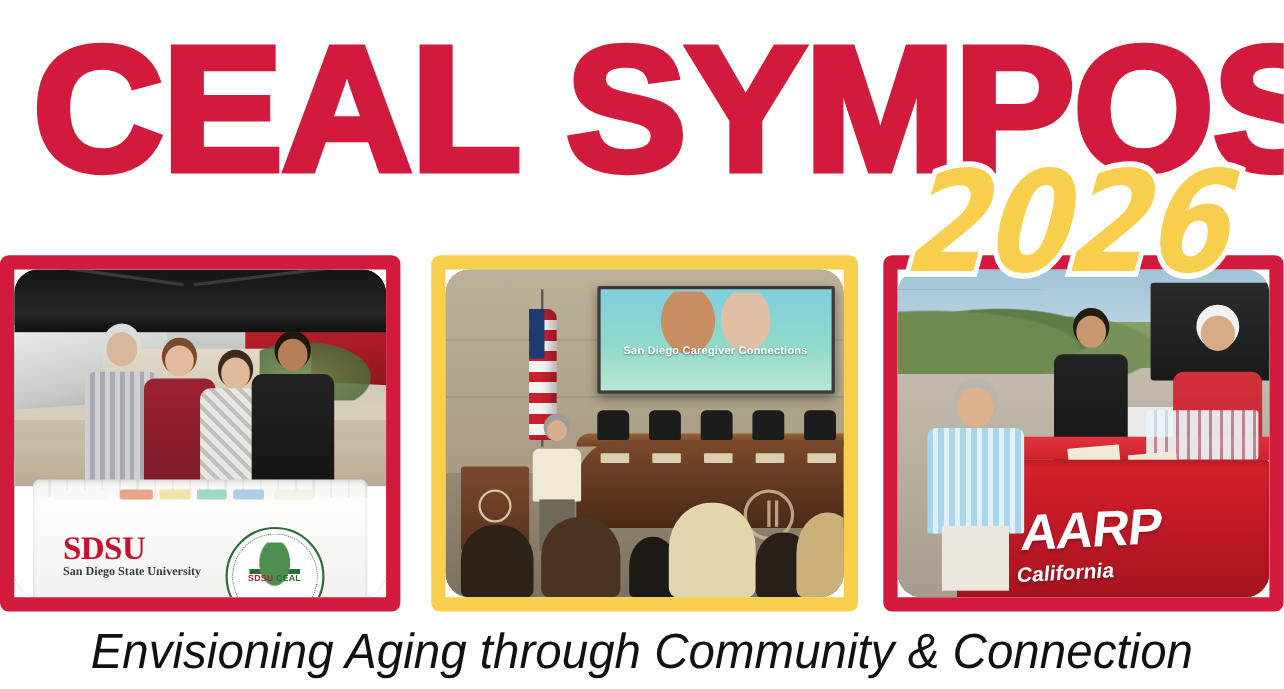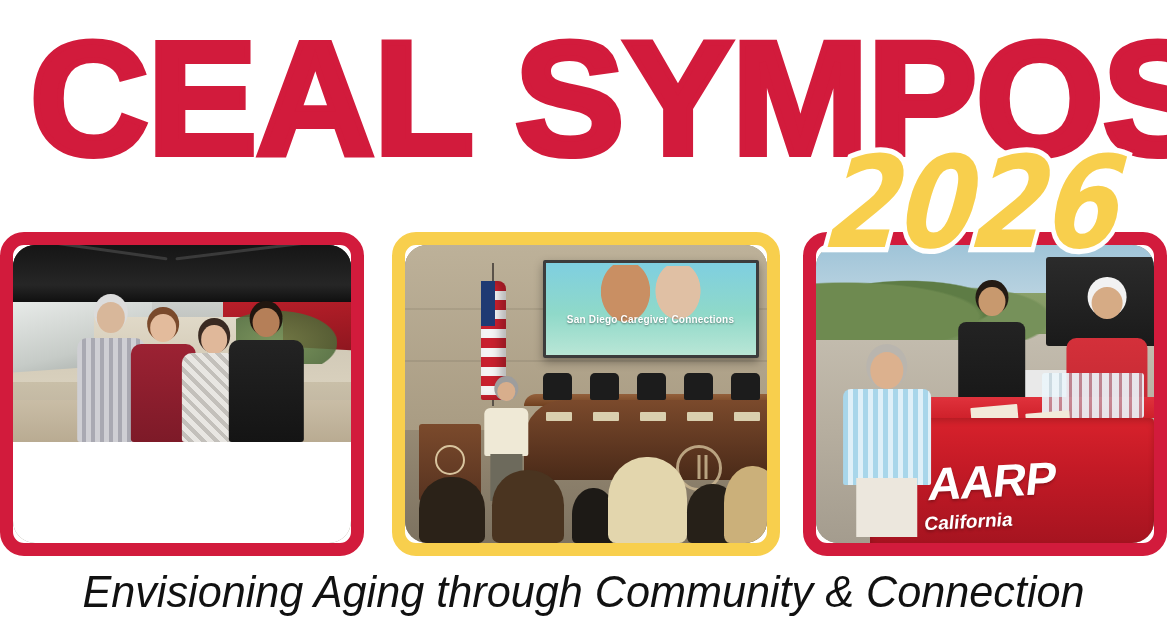--- a/index.html
+++ b/index.html
@@ -62,21 +62,21 @@
   .photo-row {
     position: absolute;
     left: 0;
     top: 232px;
     width: 1167px;
     height: 324px;
   }
   .frame {
     position: absolute;
     top: 0;
-    border-radius: 24px;
+    border-radius: 8px;
     overflow: hidden;
     box-sizing: border-box;
   }
   .frame-left   { left: 0px;   width: 364px; height: 324px; border: 13px solid #D21B3C; }
   .frame-mid    { left: 392px; width: 388px; height: 324px; border: 13px solid #F8CF4D; }
   .frame-right  { left: 803px; width: 364px; height: 324px; border: 13px solid #D21B3C; }
 
   .photo {
     position: relative;
     width: 100%;
@@ -378,20 +378,40 @@
       </div>
       <div class="person p3">
         <div class="head"></div>
           <div class="body"></div>
       </div>
       <div class="person p4">
         <div class="head"></div>
           <div class="body"></div>
       </div>
 
+      <div class="lp-table">
+        <div class="lp-paper" style="left:6%;width:16%;background:#f7f7f5;"></div>
+        <div class="lp-paper" style="left:26%;width:10%;background:#e9a389;"></div>
+        <div class="lp-paper" style="left:38%;width:9%;background:#f2e3a8;"></div>
+        <div class="lp-paper" style="left:49%;width:9%;background:#9fd8c4;"></div>
+        <div class="lp-paper" style="left:60%;width:9%;background:#a9cfe8;"></div>
+        <div class="lp-paper" style="left:72%;width:12%;background:#f5f2ea;"></div>
+
+        <div class="lp-sdsu">SDSU</div>
+        <div class="lp-sdsu-sub">San Diego State University</div>
+
+        <div class="lp-seal">
+          <div class="ring-txt"></div>
+          <div class="tree"></div>
+          <div class="seal-label">
+            <span>SDSU</span>
+            <i>CEAL</i>
+          </div>
+        </div>
+      </div>
     </div>
   </div>
 
   <div class="frame frame-mid">
     <div class="photo">
       <div class="mp-bg"></div>
       <div class="mp-wall">
         <div class="mp-wall-line" style="top:34%"></div>
         <div class="mp-wall-line" style="top:62%"></div>
       </div>

